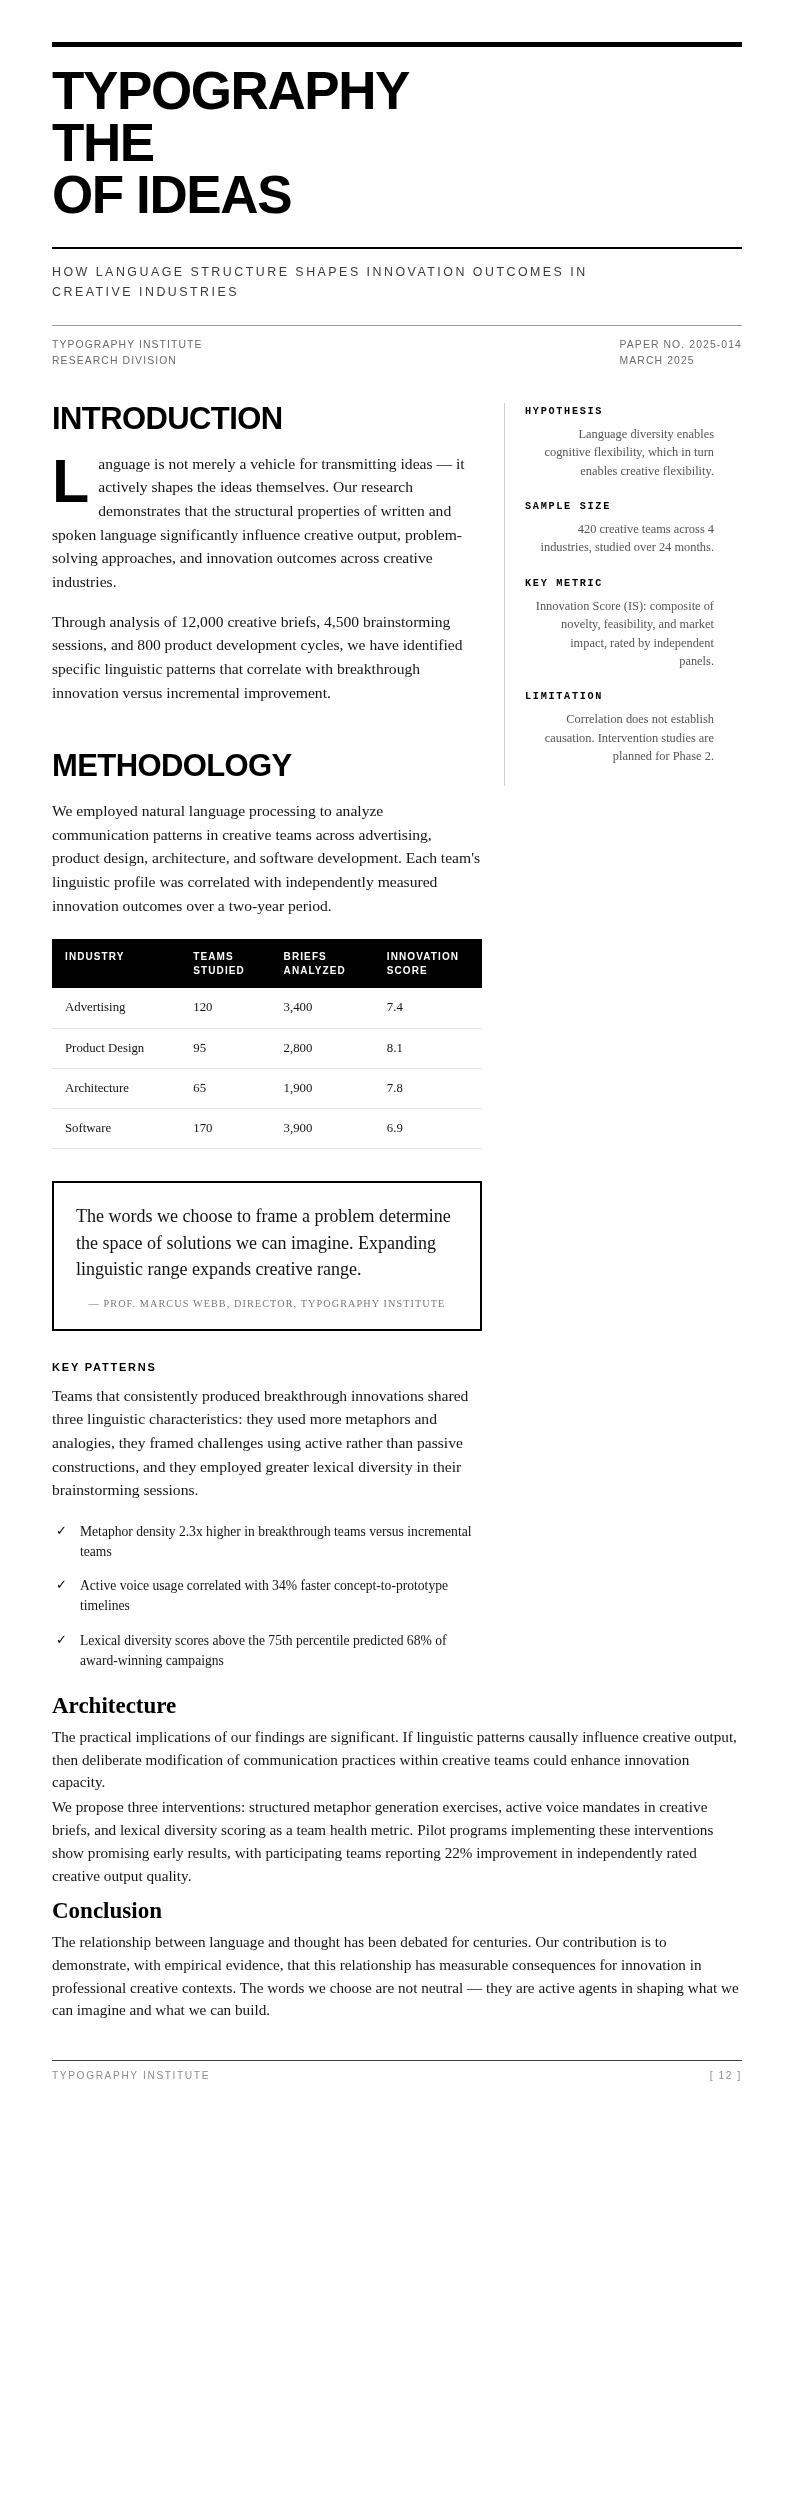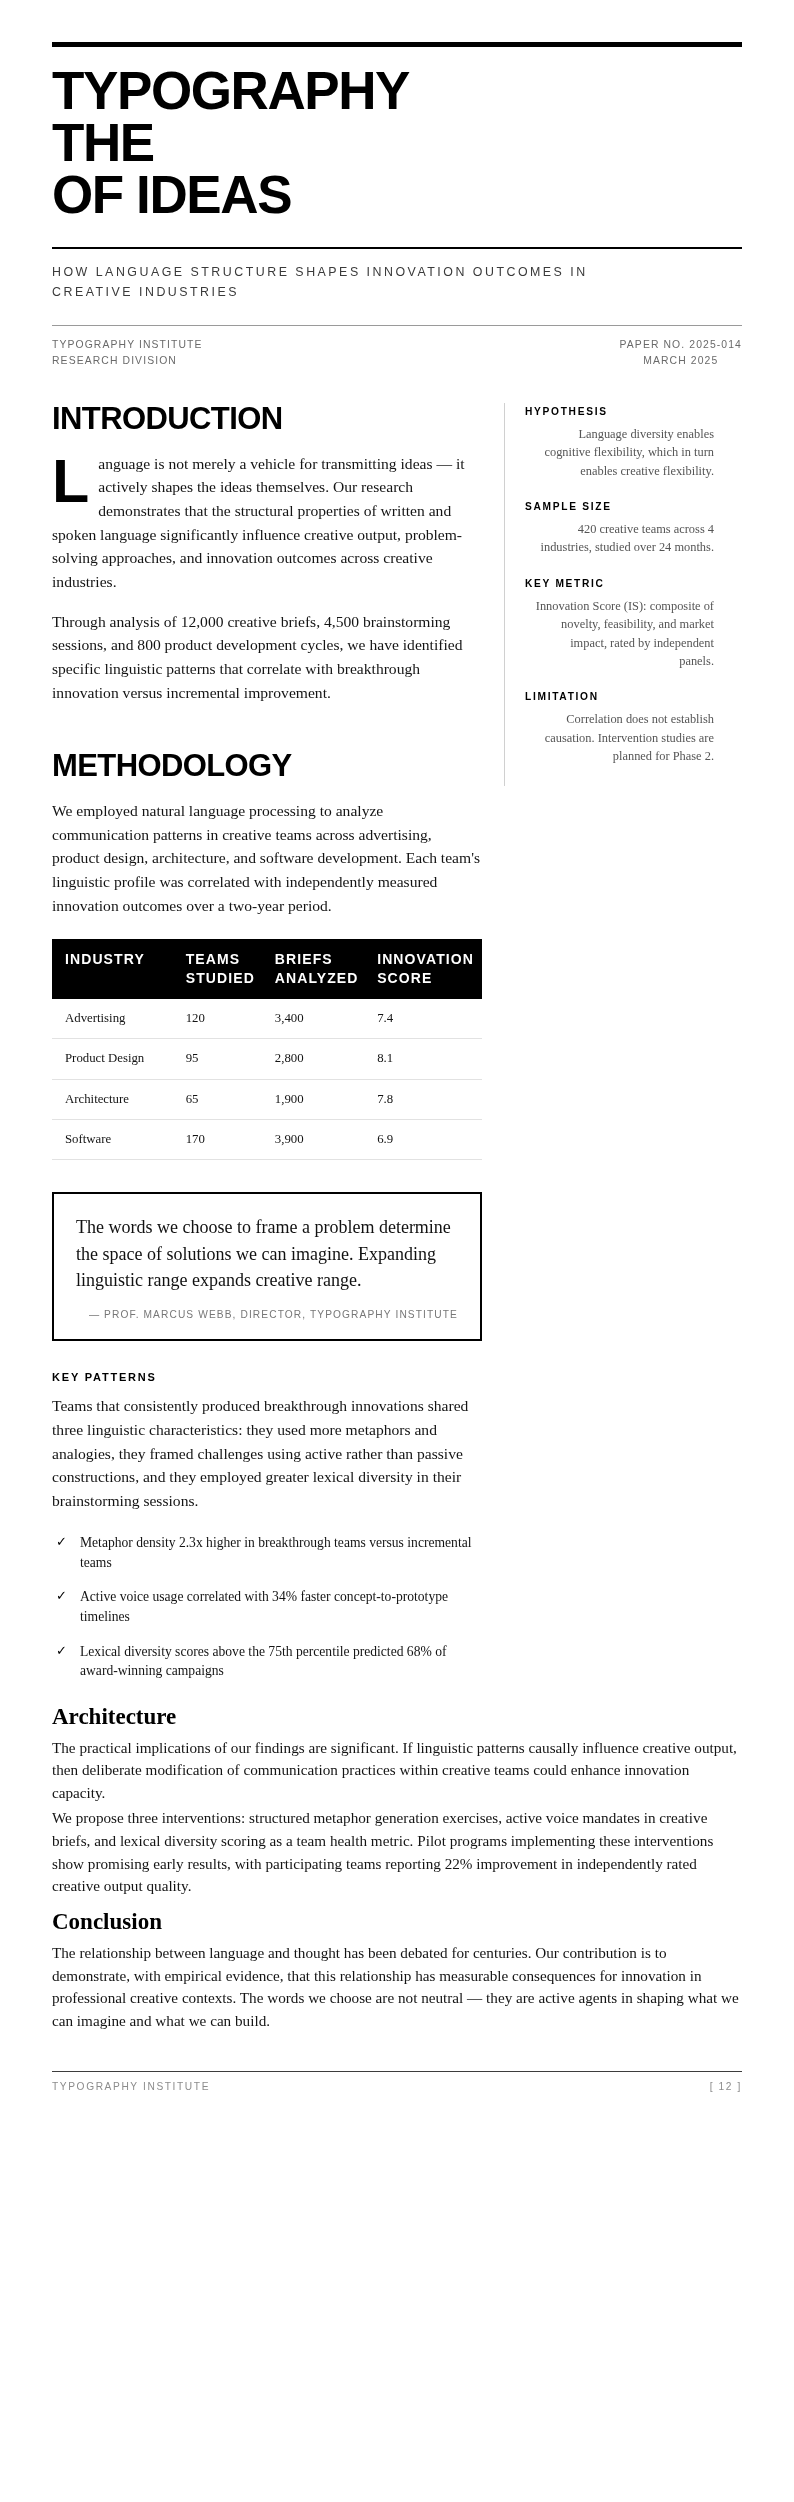--- a/index.html
+++ b/index.html
@@ -64,21 +64,21 @@
     display: flex;
     justify-content: space-between;
     font-family: "Liberation Sans", sans-serif;
     font-size: 10.4px;
     letter-spacing: 1.1px;
     line-height: 1.55;
     color: #6a6a6a;
     text-transform: uppercase;
   }
   .meta-col { display: flex; flex-direction: column; }
-  .meta-right { text-align: center; }
+  .meta-right { text-align: left; }
 
   
   .columns {
     display: flex;
     margin-top: 34px;
     align-items: flex-start;
   }
   .col-main {
     width: 452px;
     flex: 0 0 452px;
@@ -121,21 +121,21 @@
     font-weight: 700;
     font-size: 61px;
     line-height: 0.80;
     padding: 5px 9px 0 0;
     color: #000000;
   }
 
   
   .side-block { margin-bottom: 21px; }
   .side-label {
-    font-family: Liberation Sans, sans-serif;
+    font-family: Liberation Mono, monospace;
     font-weight: 700;
     font-size: 10.2px;
     letter-spacing: 1.7px;
     color: #000000;
     text-transform: uppercase;
     margin: 0 0 7px 0;
   }
   .side-text {
     font-size: 12.4px;
     line-height: 1.48;
@@ -149,21 +149,21 @@
     width: 100%;
     border-collapse: collapse;
     margin: 22px 0 0 0;
     font-size: 12.6px;
   }
   table.data thead th {
     background: #000000;
     color: #ffffff;
     font-family: "Liberation Sans", sans-serif;
     font-weight: 700;
-    font-size: 14px;
+    font-size: 10px;
     letter-spacing: 1.1px;
     text-transform: uppercase;
     text-align: left;
     padding: 11px 8px;
     line-height: 1.35;
     vertical-align: top;
   }
   table.data thead th:first-child { padding-left: 13px; }
   table.data tbody td {
     border-bottom: 1px solid #e2e2e2;
@@ -187,26 +187,26 @@
     margin: 32px 0 0 0;
     box-sizing: border-box;
   }
   .pullquote-text {
     font-size: 18px;
     line-height: 1.47;
     color: #111111;
     margin: 0 0 13px 0;
   }
   .pullquote-attr {
-    font-family: Liberation Sans, sans-serif;
+    font-family: Liberation Serif, serif;
     font-size: 10.2px;
     letter-spacing: 1.1px;
     color: #777777;
     text-transform: uppercase;
-    text-align: right;
+    text-align: center;
     line-height: 1.55;
     margin: 0;
   }
 
   
   .kp-wrap { margin-top: 30px; }
   .kp-label {
     font-family: "Liberation Sans", sans-serif;
     font-weight: 700;
     font-size: 11px;

